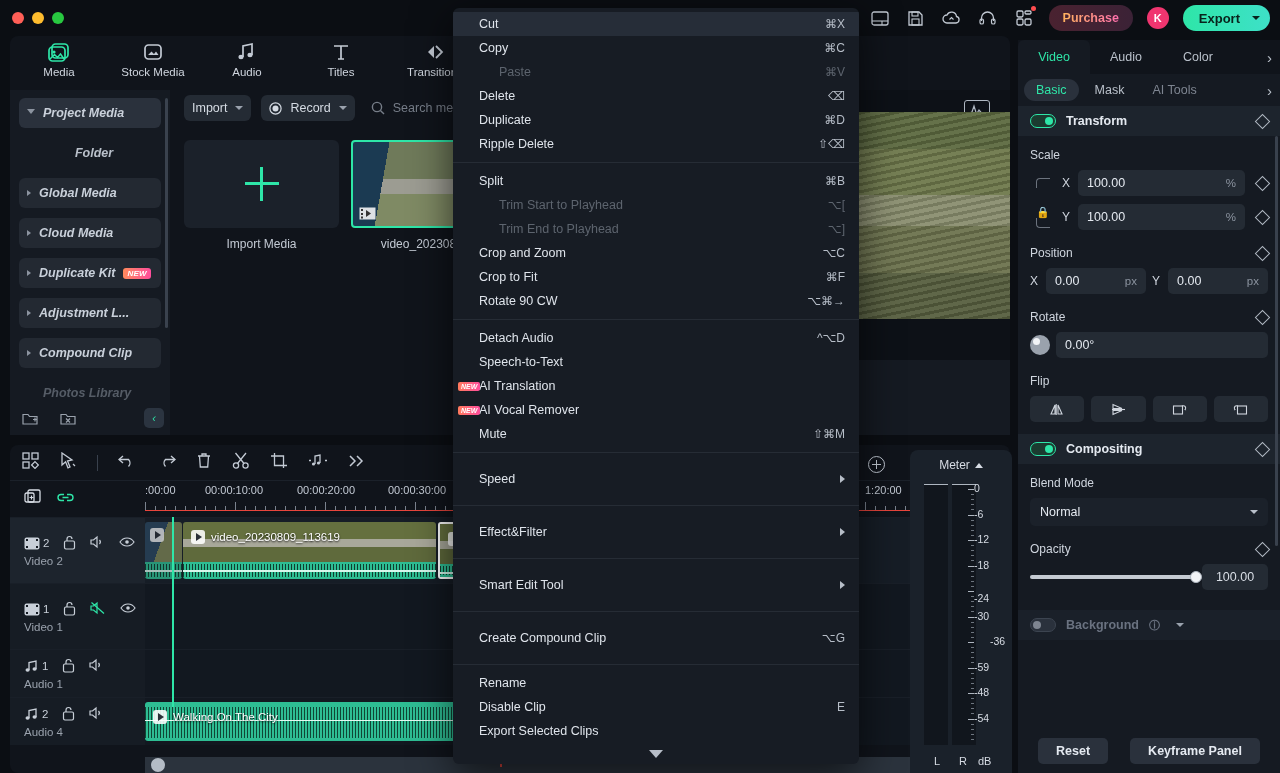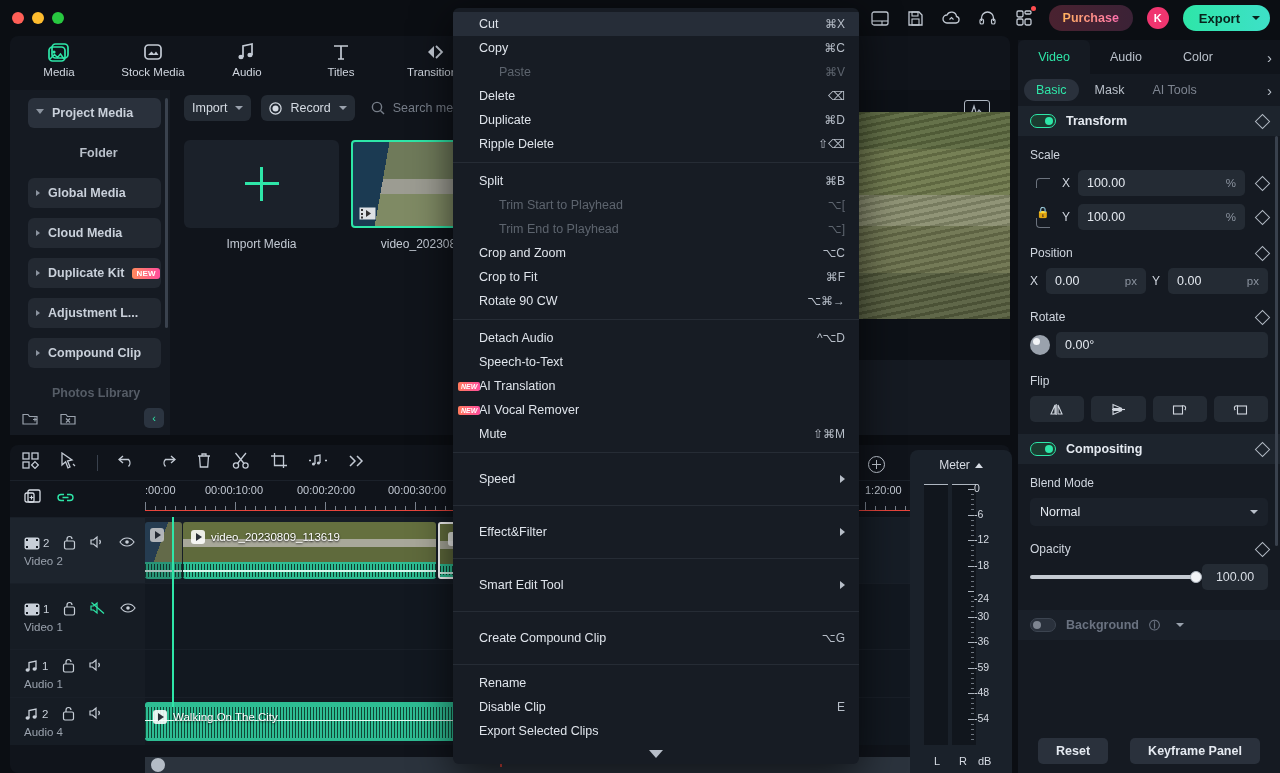--- a/index.html
+++ b/index.html
@@ -58,21 +58,22 @@
   }
   .navitem { display: flex; flex-direction: column; align-items: center; gap: 3px; width: 62px; color: #c3cad4; }
   .navitem .lbl { font-size: 11.5px; white-space: nowrap; }
   .navitem.active { color: #2ee6a8; }
   .navitem svg { display: block; }
 
   
   .libside {
     position: absolute; left: 10px; top: 90px; width: 160px; height: 345px;
     background: #151a22; border-radius: 0 0 0 8px;
-    padding: 8px 9px 0 18px;
+    padding: 8px 9px 0 9px;
+    font-style: italic;
   }
   .lib-row {
     height: 30px; border-radius: 6px; display: flex; align-items: center;
     padding-left: 8px; font-size: 12.5px; color: #c9d0da; font-weight: bold; gap: 8px;
     margin-bottom: 10px;
   }
   .lib-row.sel { background: #2a313c; }
   .lib-row.plain { background: #232932; }
   .lib-row.header { justify-content: center; background: none; font-weight: bold; color: #b9c0ca; }
   .caret { width: 0; height: 0; border-left: 4px solid #8c94a0; border-top: 3.5px solid transparent; border-bottom: 3.5px solid transparent; }
@@ -1094,21 +1095,21 @@
         <i class="mr-small" style="top: 114.1px;"></i>
         <i class="mr-small" style="top: 119.2px;"></i>
         <i class="mr-small" style="top: 124.3px;"></i>
         <i class="mr-small" style="top: 129.4px;"></i>
         <span class="mtick" style="top: 127.5px;">-30</span>
         <i class="mtickline" style="top: 134.5px;"></i>
         <i class="mr-small" style="top: 139.6px;"></i>
         <i class="mr-small" style="top: 144.7px;"></i>
         <i class="mr-small" style="top: 149.8px;"></i>
         <i class="mr-small" style="top: 154.9px;"></i>
-        <span class="mtick" style="top: 153px;">-36</span>
+        <span class="mtick" style="top: 153px; margin-left: 16px;">-36</span>
         <i class="mtickline" style="top: 160px;"></i>
         <i class="mr-small" style="top: 165.1px;"></i>
         <i class="mr-small" style="top: 170.2px;"></i>
         <i class="mr-small" style="top: 175.3px;"></i>
         <i class="mr-small" style="top: 180.4px;"></i>
         <span class="mtick" style="top: 178.5px;">-59</span>
         <i class="mtickline" style="top: 185.5px;"></i>
         <i class="mr-small" style="top: 190.6px;"></i>
         <i class="mr-small" style="top: 195.7px;"></i>
         <i class="mr-small" style="top: 200.8px;"></i>

